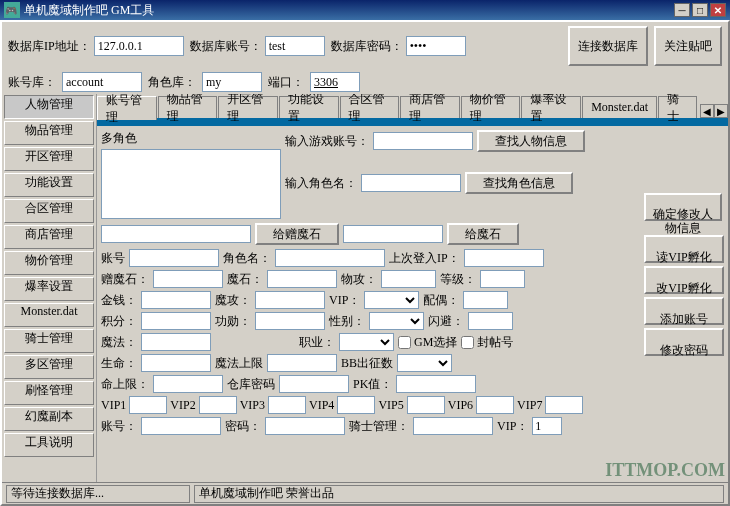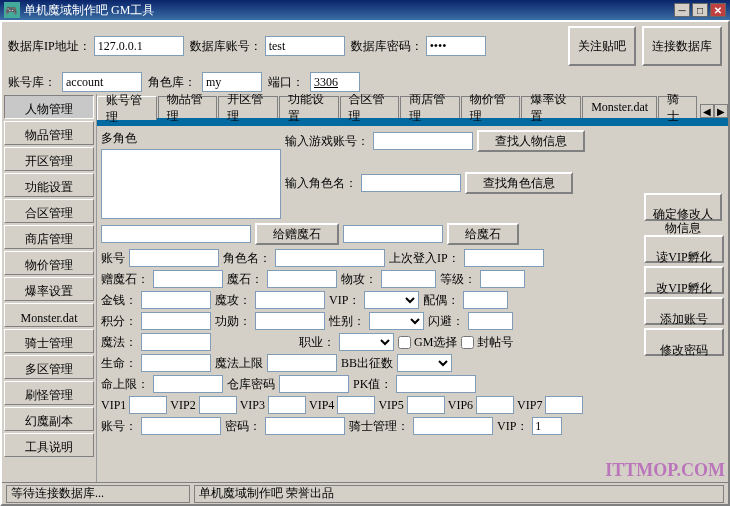--- a/index.html
+++ b/index.html
@@ -91,21 +91,21 @@
     .sidebar {
       width: 95px;
       background: #d4d0c8;
       border-right: 1px solid #999;
       display: flex;
       flex-direction: column;
     }
     .sidebar-item {
       height: 24px;
       display: flex;
-      align-items: flex-end;
+      align-items: flex-start;
       justify-content: center;
       border: 1px solid;
       border-top-color: #fff;
       border-left-color: #fff;
       border-right-color: #808080;
       border-bottom-color: #808080;
       margin: 1px 2px;
       cursor: pointer;
       background: #d4d0c8;
       font-size: 12px;
@@ -314,21 +314,21 @@
       border-left-color: #fff;
       border-right-color: #808080;
       border-bottom-color: #808080;
       cursor: pointer;
       padding: 12px 4px;
       font-size: 12px;
       height: 22px;
       white-space: nowrap;
       text-align: center;
     }
-    .watermark { position: absolute; bottom: 25px; right: 5px; color: #a21caf; font-size: 18px; font-weight: bold; opacity: 0.5; z-index: 10; }
+    .watermark { position: absolute; bottom: 25px; right: 5px; color: #14532d; font-size: 18px; font-weight: bold; opacity: 0.5; z-index: 10; }
   </style>
 </head>
 <body>
 
 <div class="title-bar">
   <div class="title-bar-left">
     <div class="title-bar-icon">🎮</div>
     <span class="title-bar-text">单机魔域制作吧 GM工具</span>
   </div>
   <div class="title-bar-buttons">
@@ -340,29 +340,29 @@
 
 <div class="main-window">
 
   <div class="config-bar">
     <div class="config-group">
       <span class="config-label">数据库IP地址：</span>
       <input class="config-input" style="width: 90px;" value="127.0.0.1">
     </div>
     <div class="config-group">
       <span class="config-label">数据库账号：</span>
-      <input class="config-input" style="width: 80px;" value="test">
+      <input class="config-input" style="width: 60px;" value="test">
     </div>
     <div class="config-group">
       <span class="config-label">数据库密码：</span>
       <input class="config-input" style="width: 60px;" type="password" value="****">
     </div>
     <div style="flex:1"></div>
+    <button class="big-button">连接数据库</button>
     <button class="big-button">关注贴吧</button>
-    <button class="big-button">连接数据库</button>
   </div>
 
   <div class="account-row">
     <span>账号库：</span>
     <input class="config-input" style="width: 80px;" value="account">
     <span>角色库：</span>
     <input class="config-input" style="width: 60px;" value="my">
     <span>端口：</span>
     <input class="config-input" style="width: 50px; text-decoration: underline;" value="3306">
   </div>

